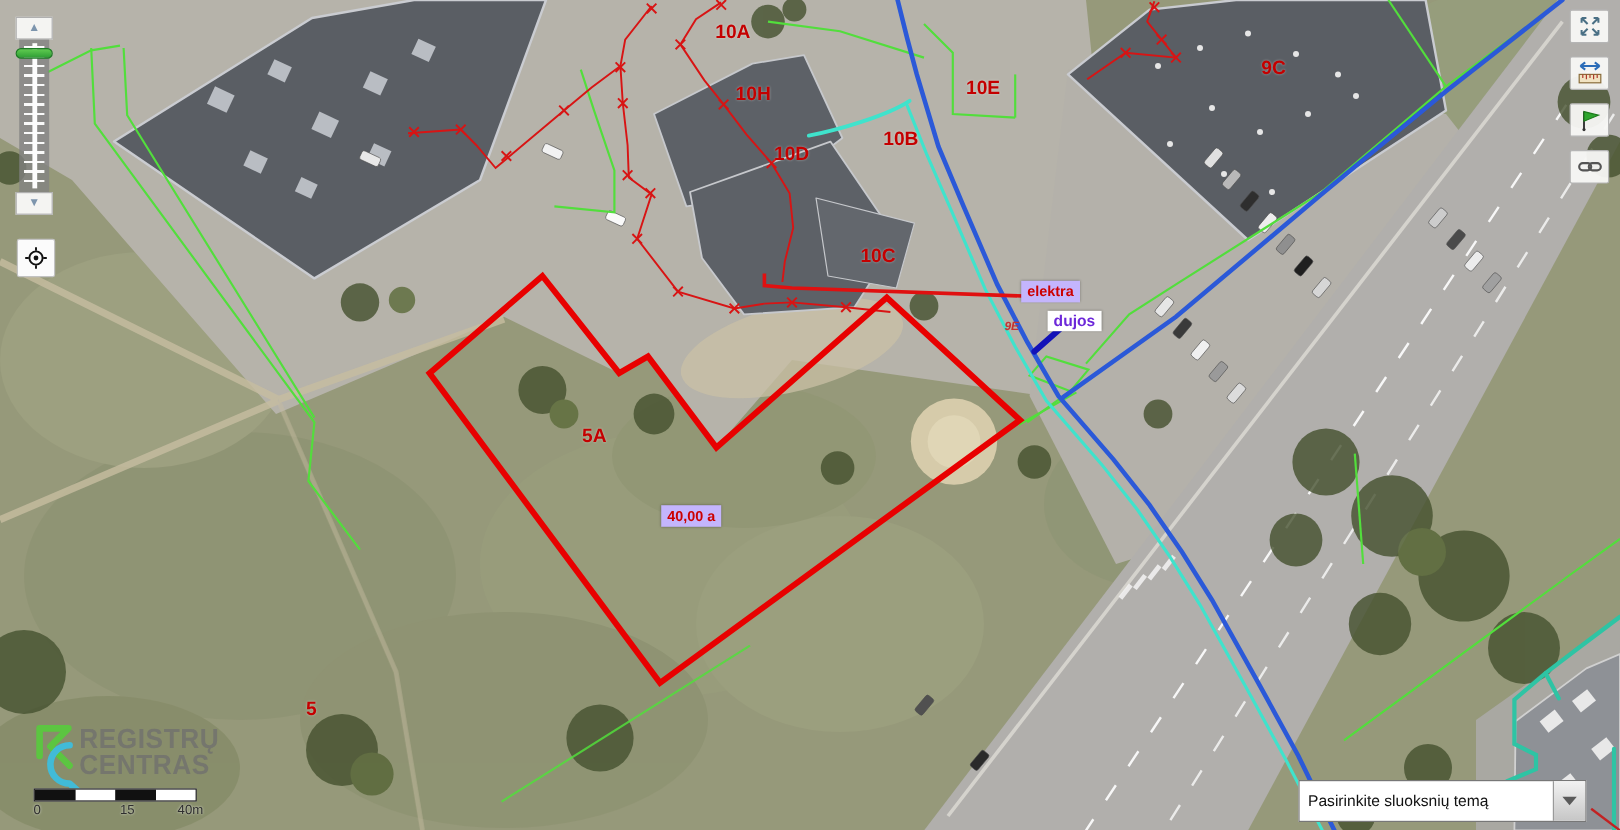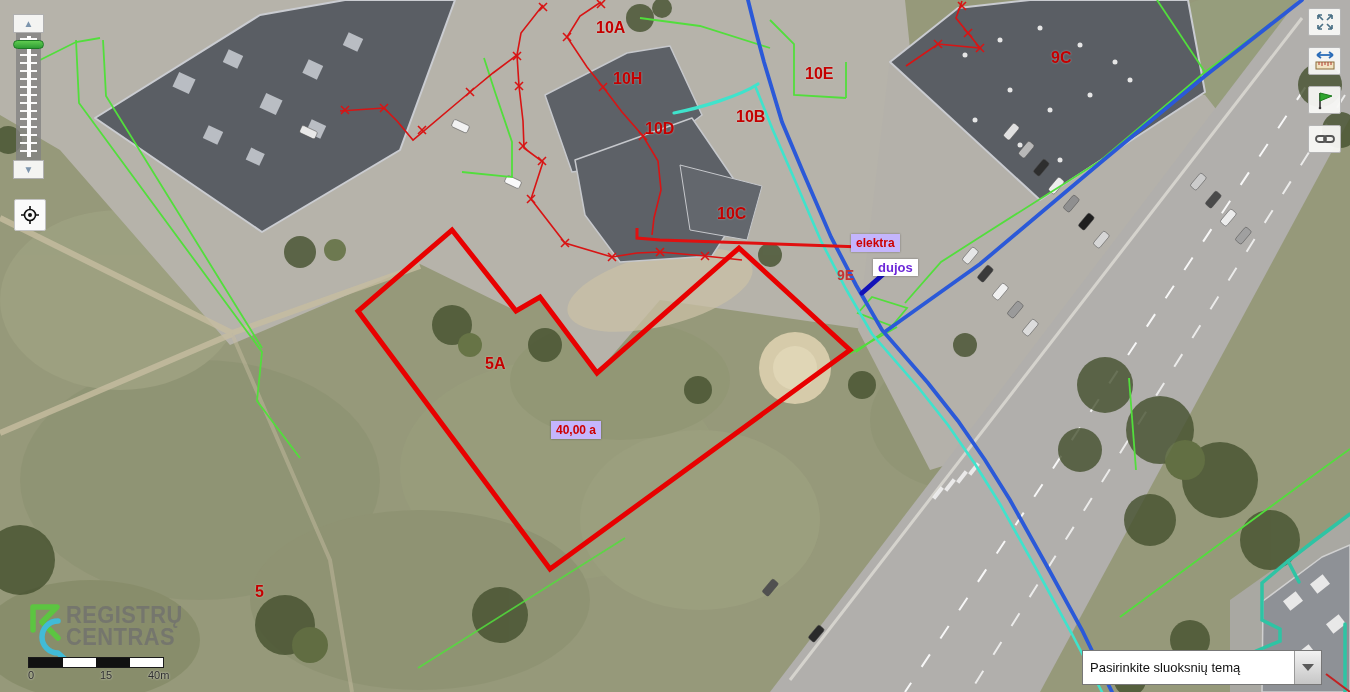--- a/index.html
+++ b/index.html
@@ -3,21 +3,21 @@
 <meta charset="utf-8">
 <style>
   html,body{margin:0;padding:0;background:#222;}
   #stage{position:relative;width:1350px;height:692px;overflow:hidden;
          font-family:"Liberation Sans",sans-serif;background:#999c7e;}
   #map-svg{position:absolute;left:0;top:0;}
 
   
   .map-label{position:absolute;font-weight:bold;white-space:nowrap;z-index:20;}
   .lbl-red{color:#c40000;font-size:16px;text-shadow:0 0 2px rgba(255,255,255,.45);}
-  .lbl-red-small{color:#c43333;font-size:14px;}
+  .lbl-red-small{color:#c43333;font-size:10px;font-style:italic;}
   .lbl-red-boxed{color:#cc0000;font-size:12px;background:#c4b5fd;padding:2px 5px;
                  box-shadow:0 0 2px rgba(0,0,0,.35);}
   .lbl-blue-boxed{color:#6d28d9;font-size:13px;background:#fff;padding:1px 5px;
                  box-shadow:0 0 2px rgba(0,0,0,.35);}
 
   
   .zs-btn{position:absolute;left:13px;width:31px;height:19px;background:#f4f4f2;
           border:1px solid #b0b0b0;box-sizing:border-box;text-align:center;
           line-height:17px;font-size:10px;color:#7d95ad;cursor:pointer;z-index:30;}
   #zoom-track{position:absolute;left:16px;top:33px;width:25px;height:127px;

